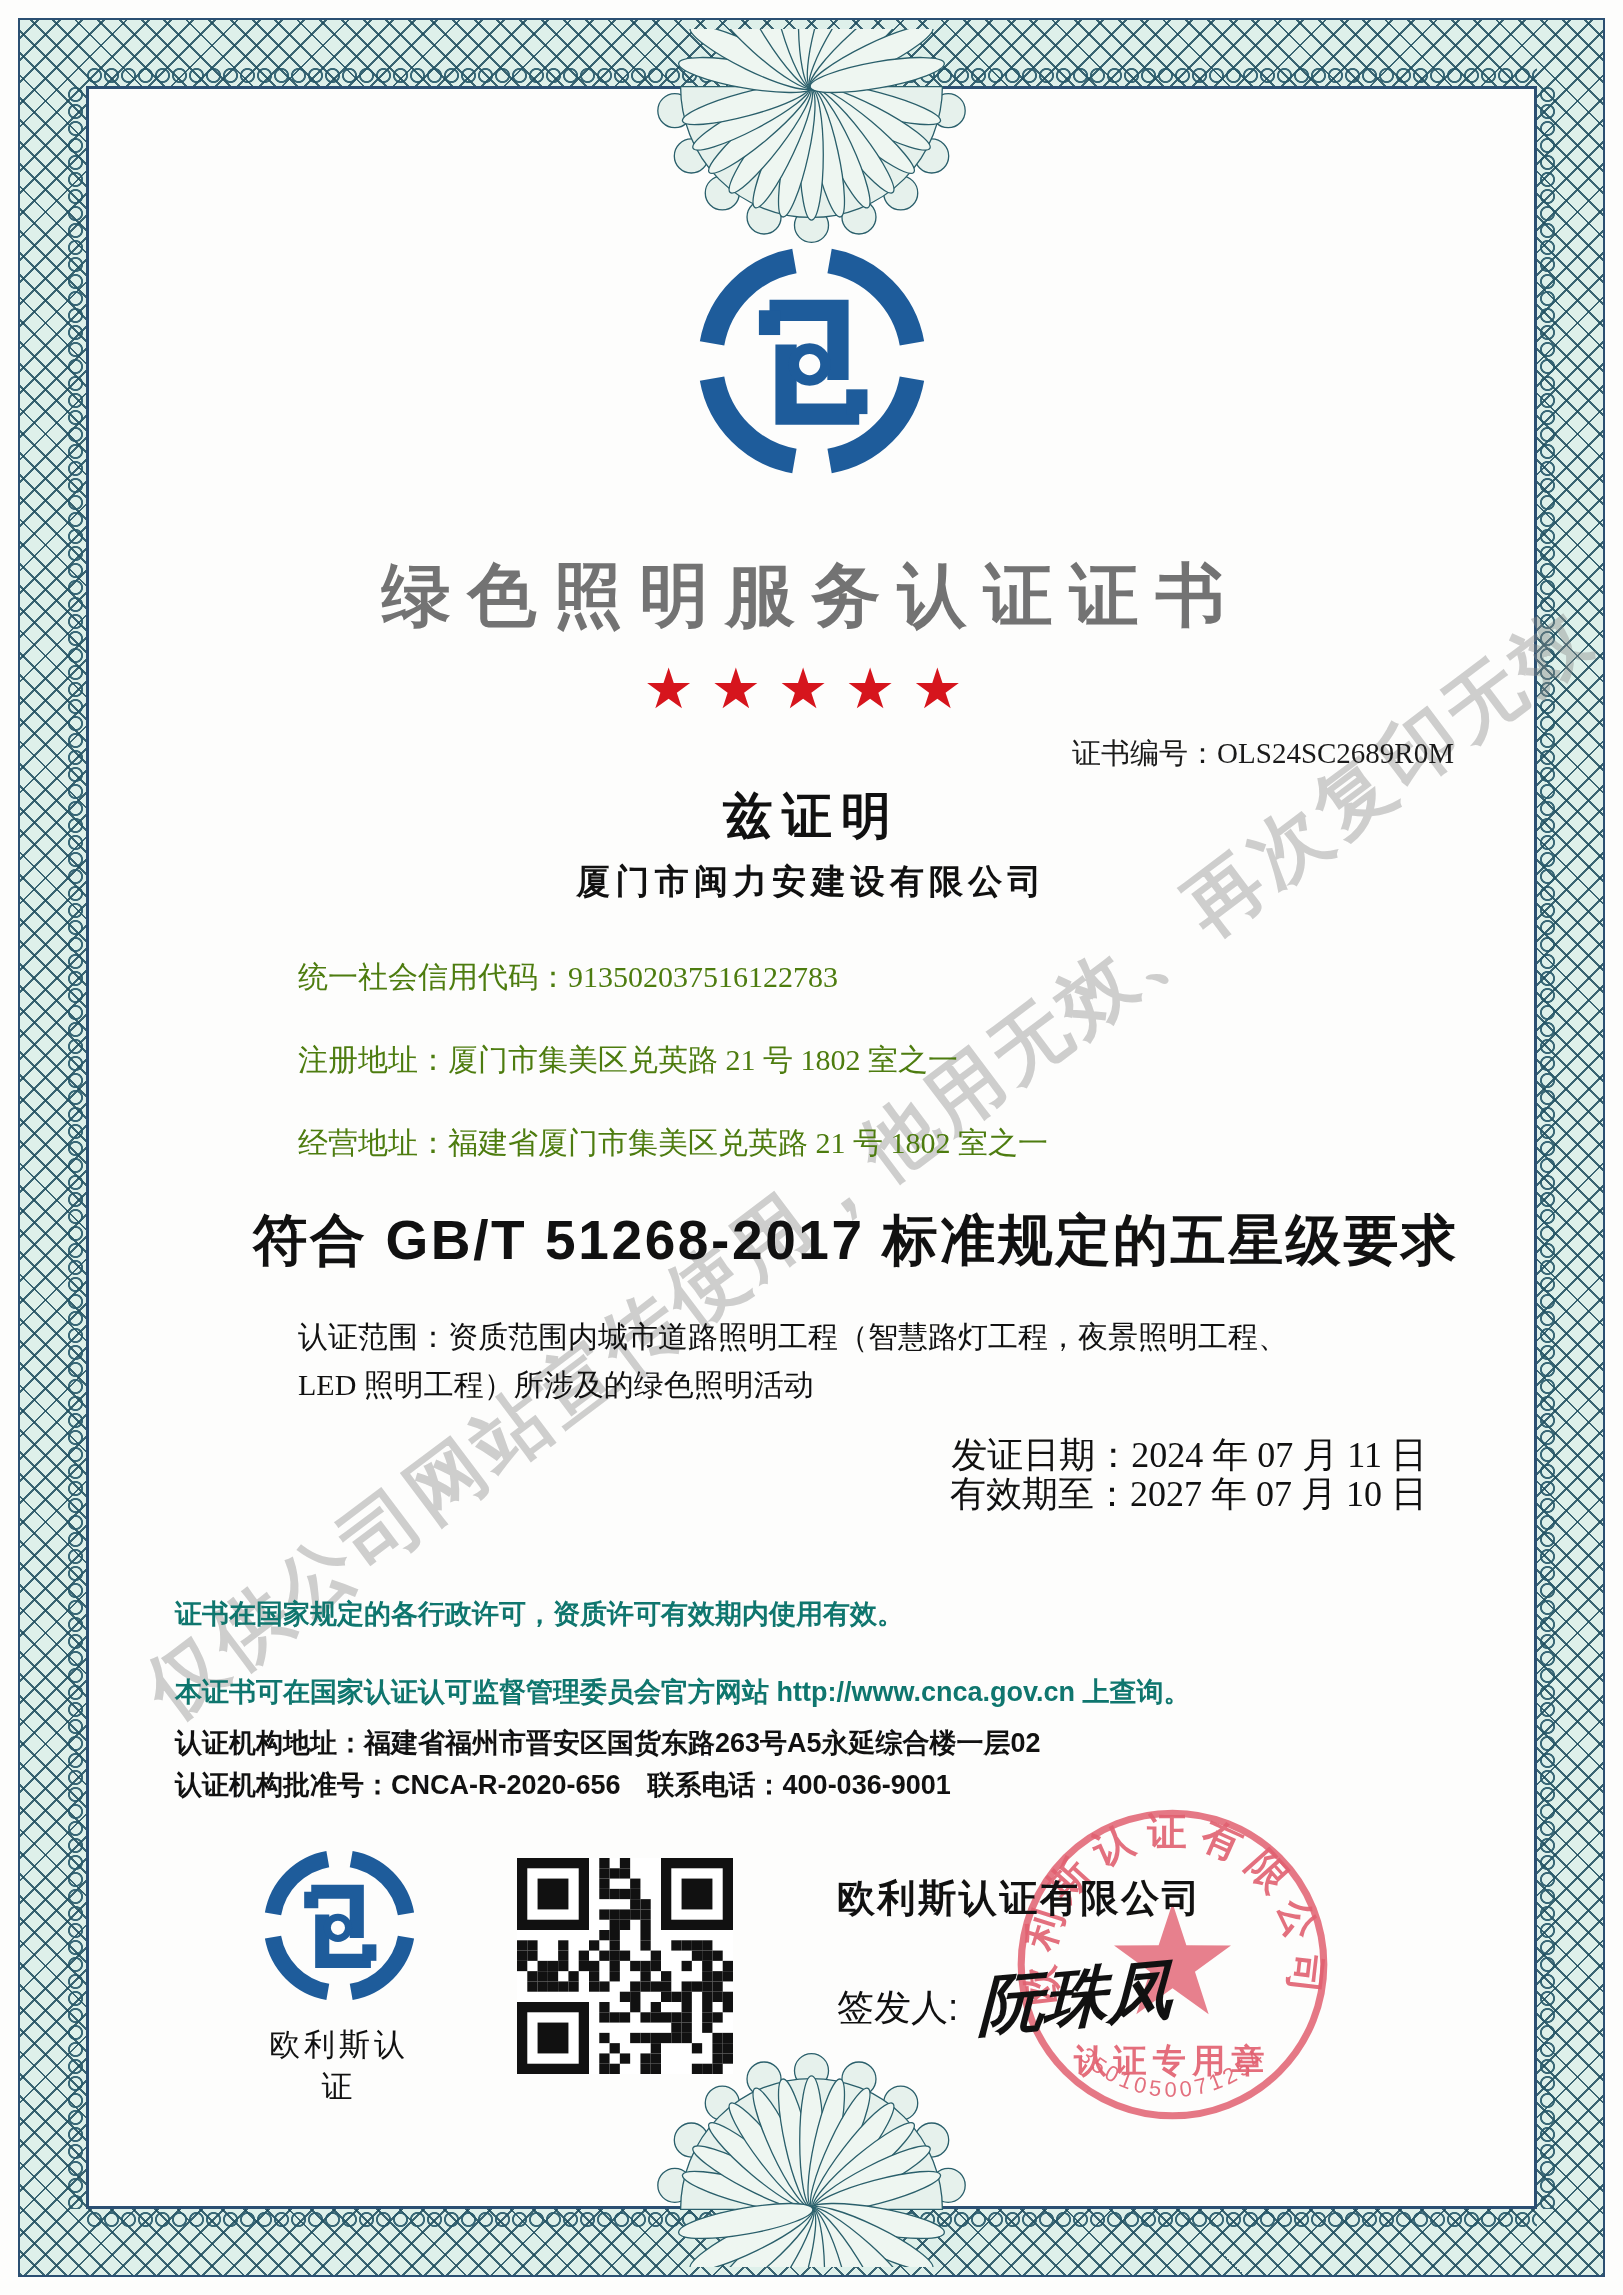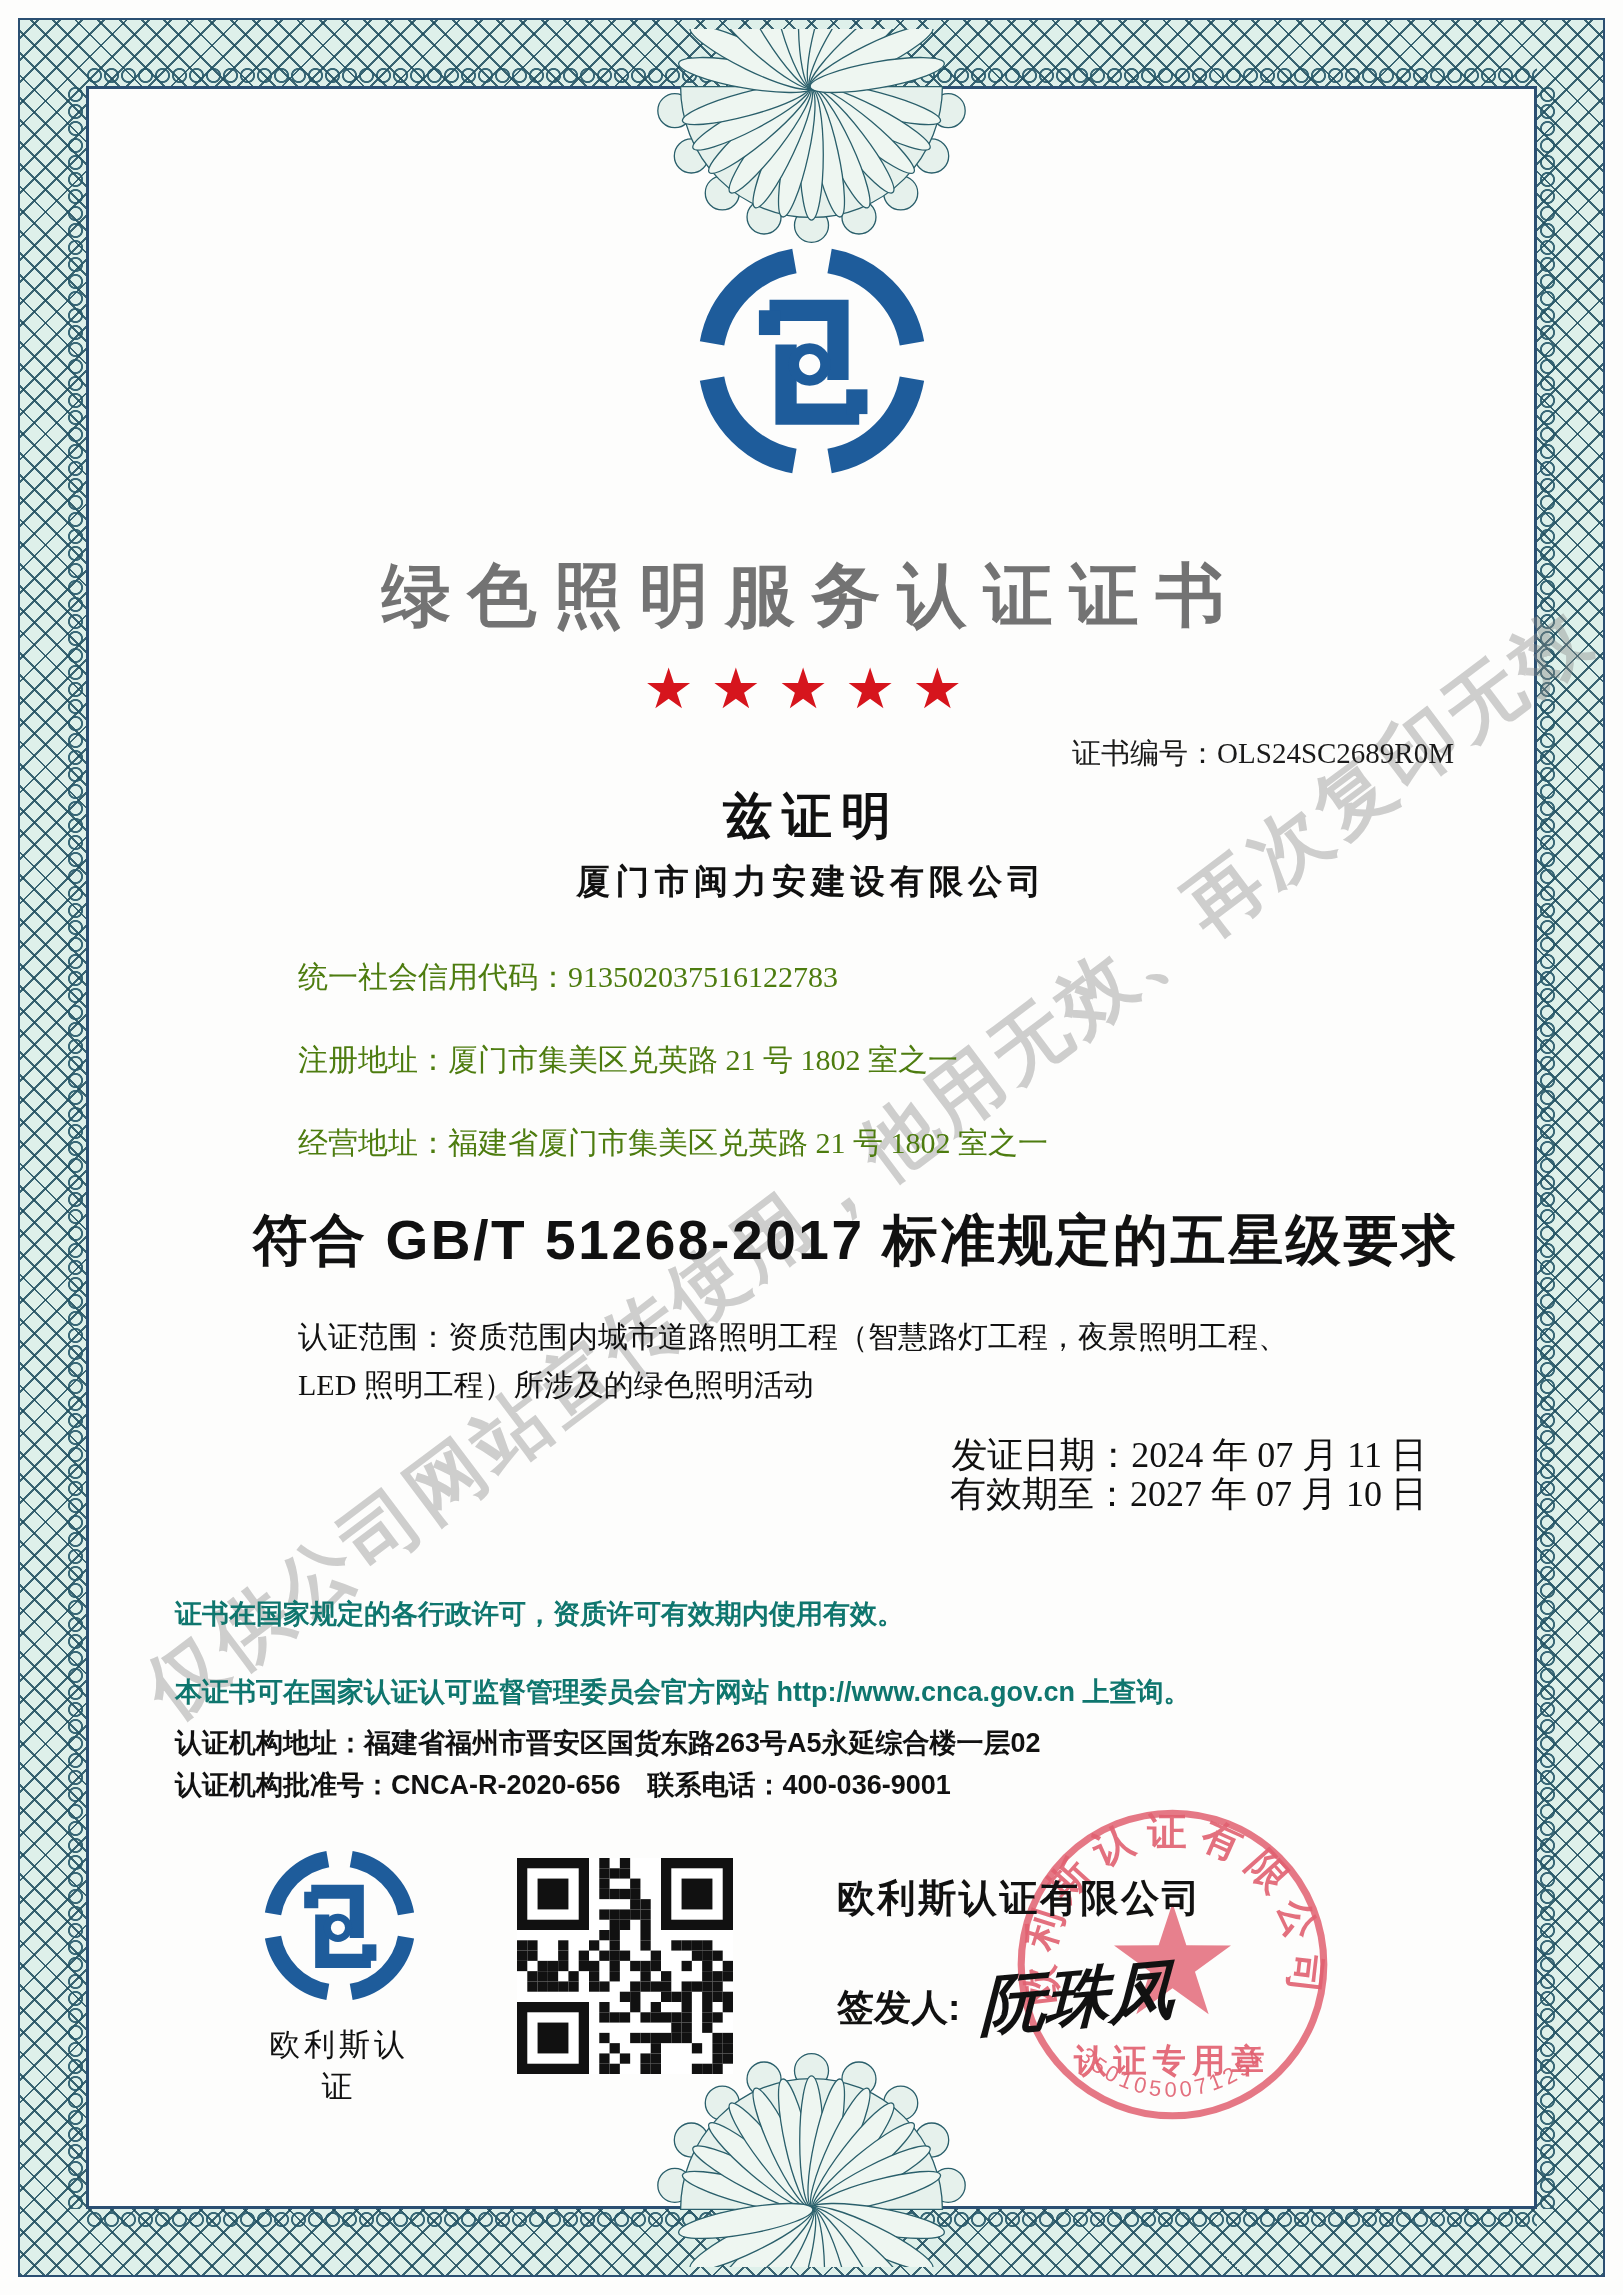--- a/index.html
+++ b/index.html
@@ -49,21 +49,21 @@
   .s1{top:1295px;} .s2{top:1343px;}
   .dateline{right:196px;text-align:left;font-size:36px;font-family:"Liberation Serif",serif;}
   .d1{top:1431px;} .d2{top:1470px;}
   .note{left:175px;font-size:27px;font-weight:700;color:#0f766e;}
   .n1{top:1596px;} .n2{top:1635px;} .n3{top:1674px;}
   .agency{left:175px;font-size:27px;font-weight:700;}
   .a1{top:1725px;} .a2{top:1767px;}
 
   .issuer-company{left:837px;top:1873px;font-size:38px;font-weight:900;letter-spacing:2.6px;z-index:3;}
   .signrow{left:837px;top:1954px;z-index:3;display:flex;align-items:baseline;}
-  .signlabel{font-size:37px;font-weight:700;}
+  .signlabel{font-size:37px;font-weight:400;}
   .signname{font-size:65px;font-weight:700;font-style:italic;font-family:"DejaVu Serif",serif;margin-left:19.6px;transform:rotate(-5deg) skewX(-6deg);display:inline-block;}
 
   .logo-caption{left:254px;top:2024px;width:170px;text-align:center;font-size:31px;letter-spacing:3.9px;}
 
   .watermark{
     left:157px;top:1649px;
     font-size:76px;font-weight:700;letter-spacing:5.2px;
     color:rgba(135,135,135,0.40);
     white-space:nowrap;
     transform:rotate(-37deg);

